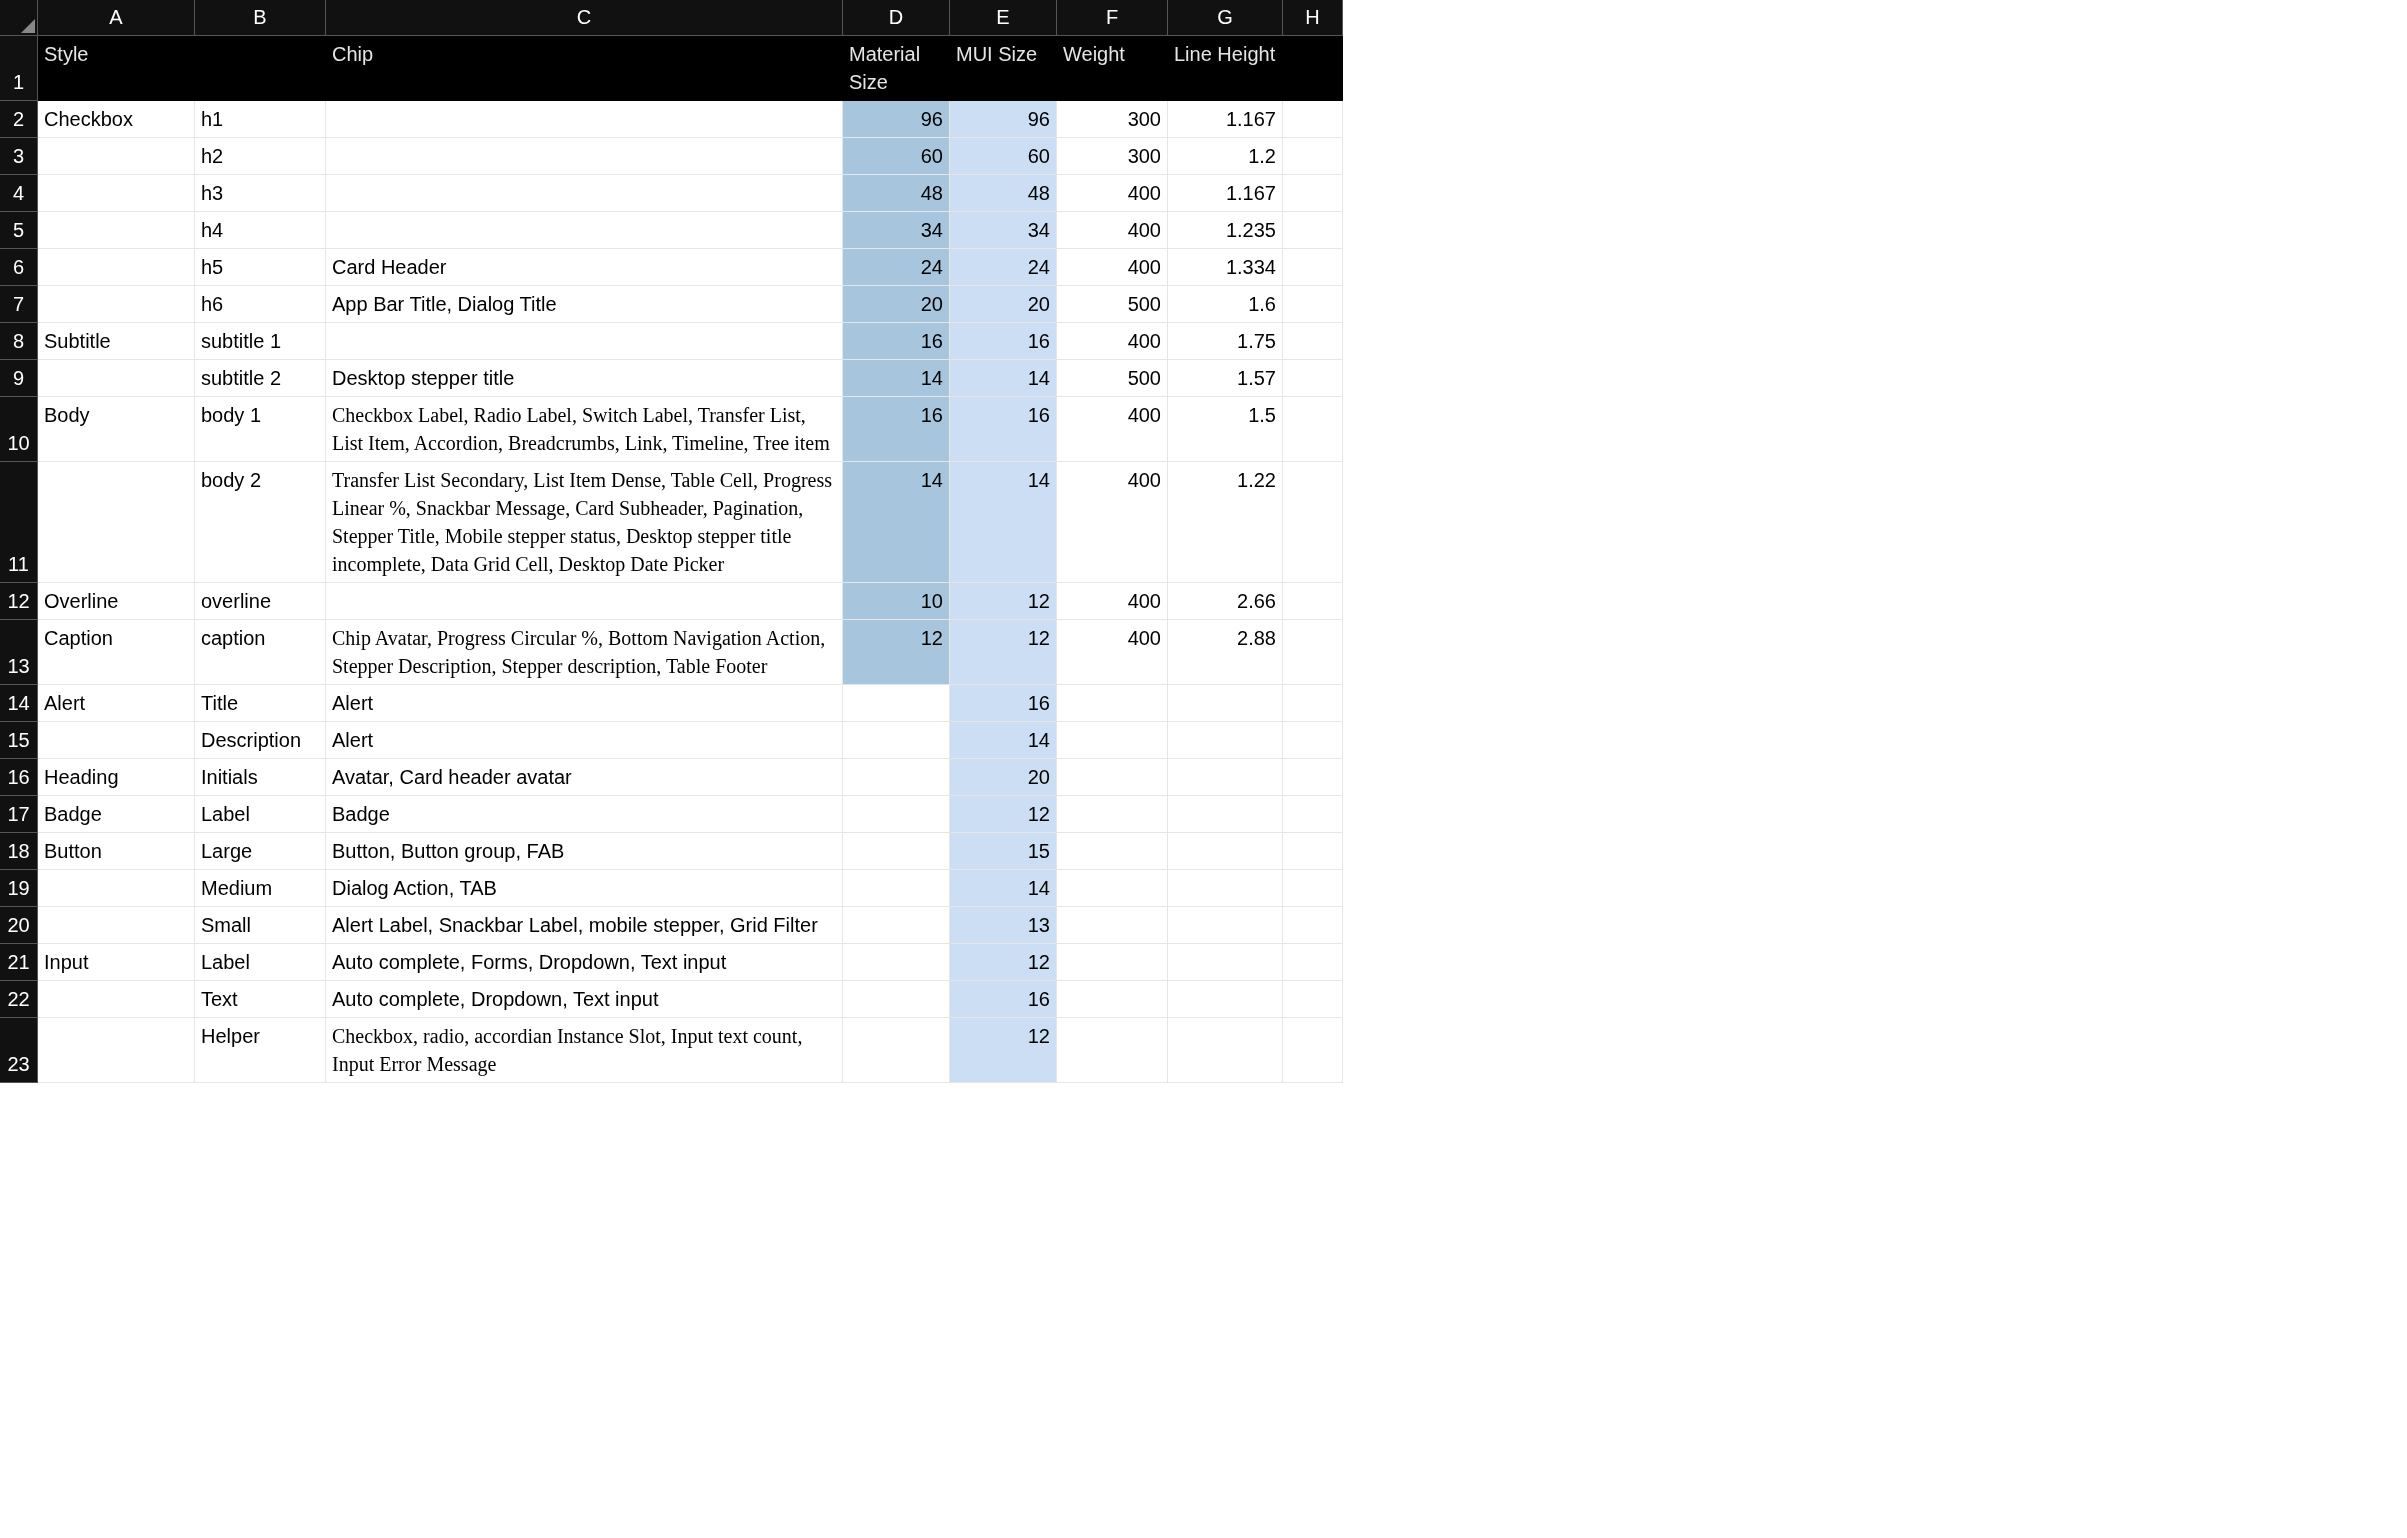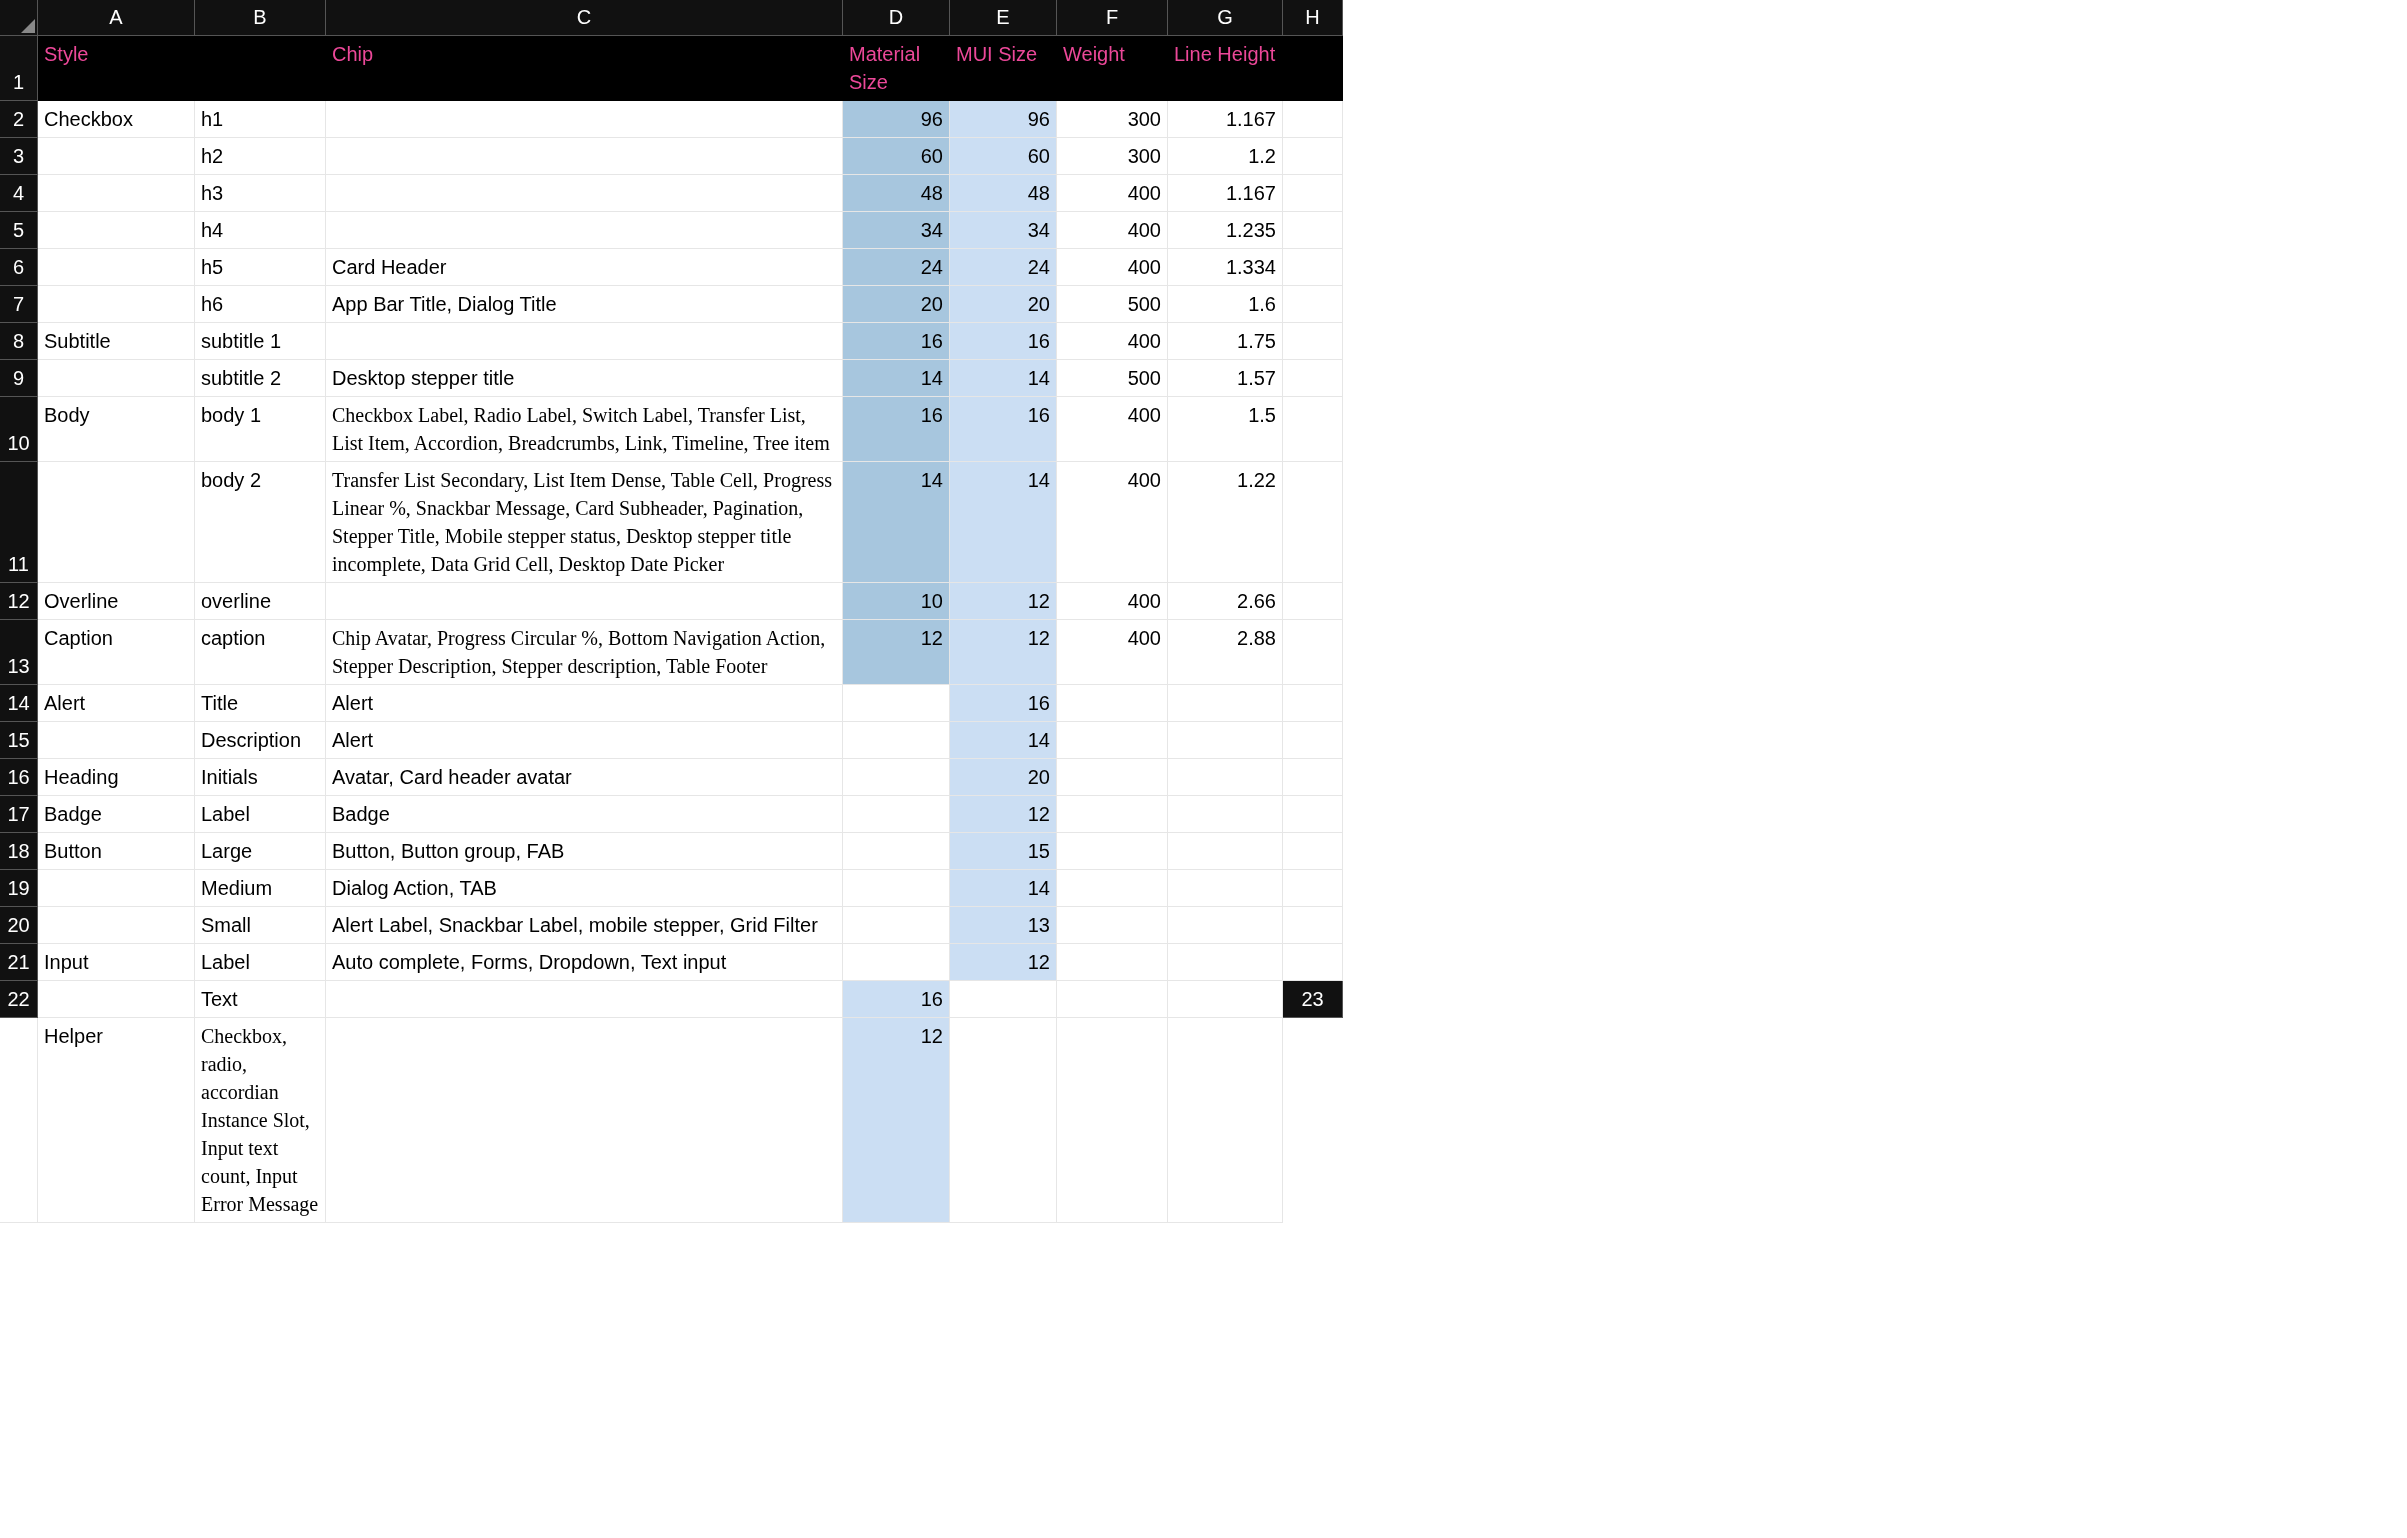--- a/index.html
+++ b/index.html
@@ -47,21 +47,21 @@
     background: #fff;
     border-right: 1px solid #e6e6e6;
     border-bottom: 1px solid #e6e6e6;
     padding: 4px 6px;
     line-height: 1.4;
     overflow: hidden;
   }
   .cell.num { text-align: right; }
   .cell.hdr1 {
     background: #000;
-    color: #ec4899;
+    color: #e5e5e5;
     border-right: 1px solid #000;
     border-bottom: 1px solid #000;
   }
   .cell.hl-d { background: #a7c6de; }
   .cell.hl-e { background: #cbdef3; }
   .multiline { white-space: normal; font-family: Liberation Serif, serif; }
 </style>
 </head>
 <body>
 
@@ -264,20 +264,21 @@
     <div class="cell"><span>Label</span></div>
     <div class="cell"><span>Auto complete, Forms, Dropdown, Text input</span></div>
     <div class="cell num"><span></span></div>
     <div class="cell num hl-e"><span>12</span></div>
     <div class="cell num"><span></span></div>
     <div class="cell num"><span></span></div>
     <div class="cell"><span></span></div>
     <div class="rowhdr">22</div>
     <div class="cell"><span></span></div>
     <div class="cell"><span>Text</span></div>
+    <div class="cell"><span>Auto complete, Dropdown, Text input</span></div>
     <div class="cell num"><span></span></div>
     <div class="cell num hl-e"><span>16</span></div>
     <div class="cell num"><span></span></div>
     <div class="cell num"><span></span></div>
     <div class="cell"><span></span></div>
     <div class="rowhdr">23</div>
     <div class="cell"><span></span></div>
     <div class="cell"><span>Helper</span></div>
     <div class="cell multiline"><span class="multiline">Checkbox, radio, accordian Instance Slot, Input text count, Input Error Message</span></div>
     <div class="cell num"><span></span></div>

